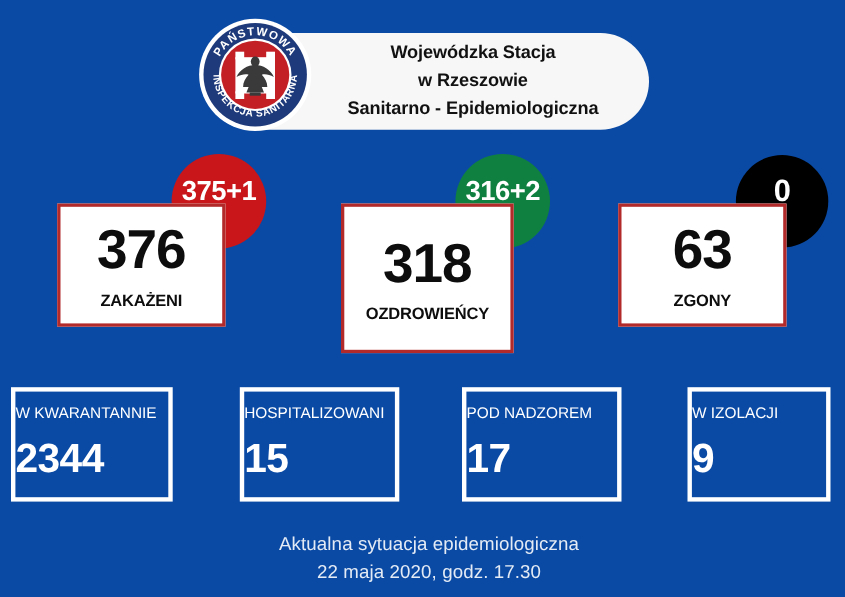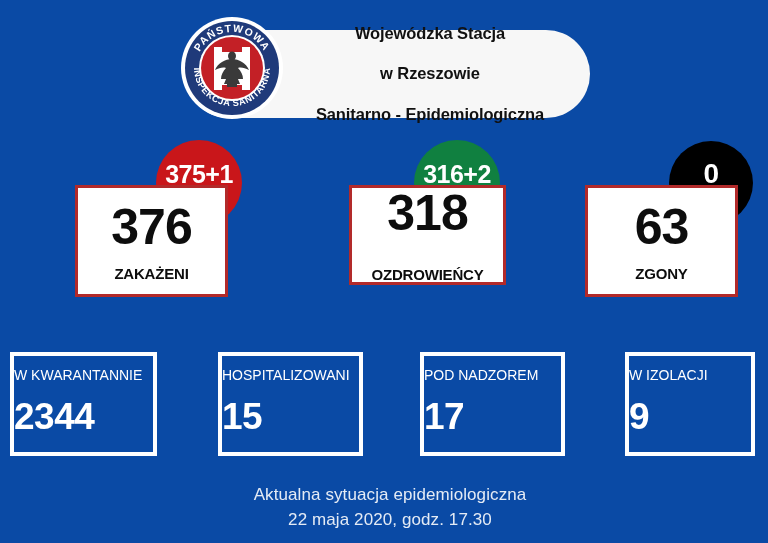--- a/index.html
+++ b/index.html
@@ -23,21 +23,21 @@
     width:405px; height:88px;
     background:#f7f7f7;
     border-radius:44px;
   }
   #header-title {
     position:absolute;
     left:270px; top:30px;
     width:320px; height:88px;
     display:flex; flex-direction:column;
     align-items:center; justify-content:center;
-    gap:17px;
+    gap:2px;
   }
   #header-title .line {
     color:#111;
     font-weight:bold;
     font-size:16.5px;
     line-height:1.42;
     letter-spacing:-0.1px;
     white-space:nowrap;
   }
 
@@ -50,41 +50,40 @@
   #logo svg { display:block; width:104px; height:104px; }
 
   
   .stat-card {
     position:absolute;
     background:#ffffff;
     border:3px solid #b22a2a;
     display:flex; flex-direction:column;
     align-items:center; justify-content:center;
     z-index:2;
-    margin-left:23px;
   }
   .stat-card .stat-value {
     color:#0d0d0d;
     font-weight:bold;
     font-size:50px;
     line-height:1;
     letter-spacing:-1px;
   }
   .stat-card .stat-label {
     color:#0d0d0d;
     font-weight:bold;
     font-size:15px;
     line-height:1;
     margin-top:14px;
     letter-spacing:-0.2px;
     white-space:nowrap;
   }
 
   #card-infected   { left:52px;  top:185px; width:153px; height:112px; }
-  #card-recovered  { left:326px; top:185px; width:157px; height:100px;justify-content:space-between; }
+  #card-recovered  { left:310px; top:185px; width:157px; height:136px; }
   #card-deaths     { left:562px; top:185px; width:153px; height:112px; }
 
   
   .badge-circle {
     position:absolute;
     border-radius:50%;
     display:flex; align-items:center; justify-content:center;
     color:#ffffff;
     font-weight:bold;
     z-index:1;

